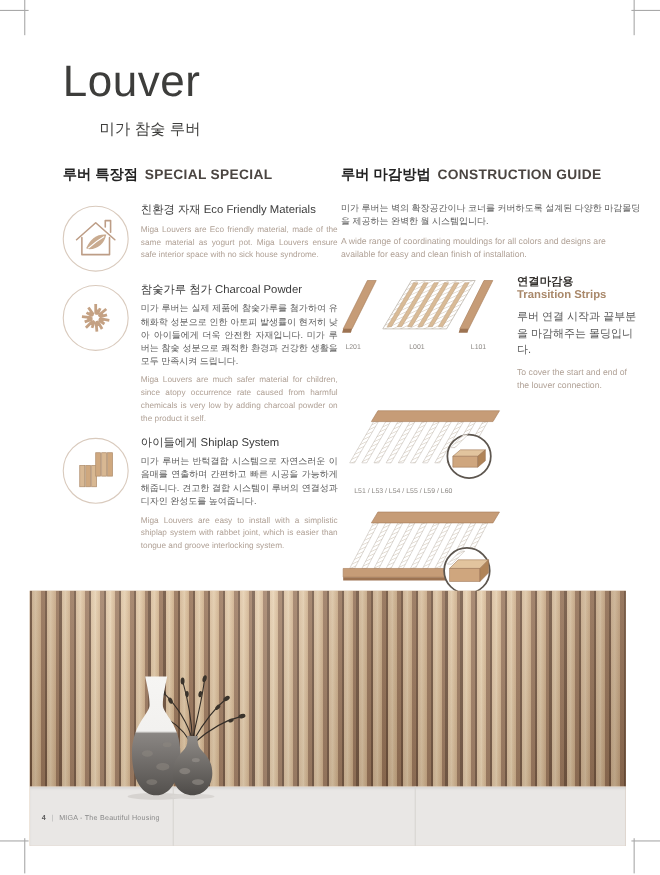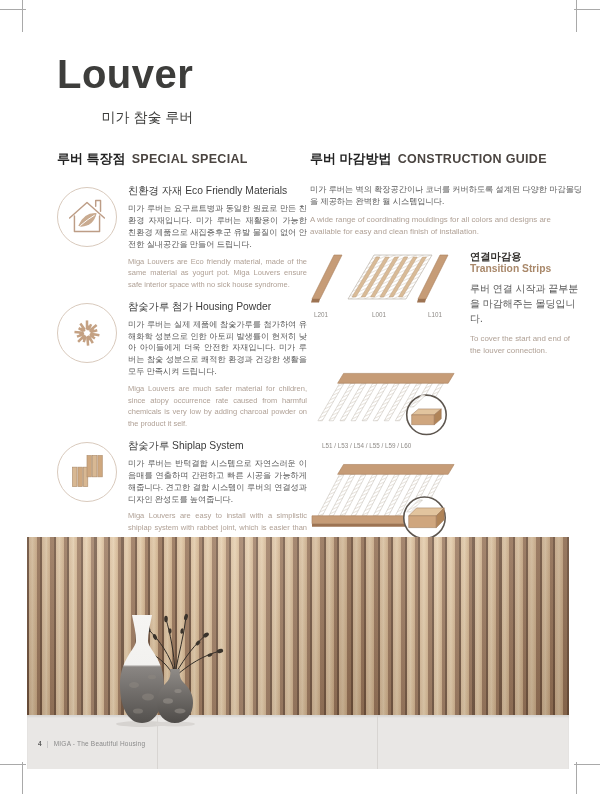--- a/index.html
+++ b/index.html
@@ -4,21 +4,21 @@
 <style>
   html,body{margin:0;padding:0;background:#ffffff;}
   .page{
     position:relative;width:600px;height:795px;background:#fff;overflow:hidden;
     font-family:"Liberation Sans", sans-serif;color:#3a3a3a;
   }
   
   .crop{position:absolute;background:#a9a9a9;}
   
   .hdr{position:absolute;left:57px;top:53px;}
-  .hdr .title{font-size:40px;line-height:1.05;font-weight:700;color:#3d3d3b;letter-spacing:.5px;}
+  .hdr .title{font-size:40px;line-height:1.05;font-weight:400;color:#3d3d3b;letter-spacing:.5px;}
   .hdr .subtitle{font-size:14px;margin-top:14px;color:#3d3d3b;text-align:right;}
   
   .col-left{position:absolute;left:57px;top:150px;width:250px;}
   .col-right{position:absolute;left:310px;top:150px;width:272px;}
   .sec-head{display:flex;align-items:baseline;gap:6px;margin-bottom:16px;}
   .sec-head .ko{font-size:13px;font-weight:bold;color:#232323;text-align:right;}
   .sec-head .en{font-size:12.5px;font-weight:bold;color:#4b4541;letter-spacing:.3px;}
   
   .feat{display:flex;gap:11px;margin-bottom:9px;}
   .feat .badge{flex:none;width:58px;height:58px;border:1px solid #d9cabd;border-radius:50%;
@@ -97,21 +97,20 @@
           </g>
           <path d="M21,39 Q27,25 40,26 Q37,39 24,40 Z" fill="#c9ab90"></path>
           <path d="M23,39 Q31,32 38,28" stroke="#fff" stroke-width="1" fill="none"></path>
         </svg>
       </div>
       <div class="fbody">
         <div class="item-title">
           <span>친환경 자재</span>
           <span>Eco Friendly Materials</span>
         </div>
-        <div class="ko-body">미가 루버는 요구르트병과 동일한 원료로 만든 친환경 자재입니다. 미가 루버는 재활용이 가능한 친환경 제품으로 새집증후군 유발 물질이 없어 안전한 실내공간을 만들어 드립니다.</div>
         <div class="en-body">Miga Louvers are Eco friendly material, made of the same material as yogurt pot. Miga Louvers ensure safe interior space with no sick house syndrome.</div>
       </div>
     </div>
 
     <div class="feat">
       <div class="badge">
         <svg width="58" height="58" viewBox="0 0 60 60">
           <g transform="translate(30,30)" stroke="#c4a183" stroke-width="2.6" stroke-linecap="butt">
             <line y1="-4" y2="-13" transform="rotate(0)"></line>
             <line y1="-4" y2="-10" transform="rotate(25)"></line>
@@ -133,21 +132,21 @@
             <line y1="-3" y2="-8" transform="rotate(162)"></line>
             <line y1="-3" y2="-8" transform="rotate(212)"></line>
             <line y1="-3" y2="-8" transform="rotate(262)"></line>
             <line y1="-3" y2="-8" transform="rotate(312)"></line>
           </g>
         </svg>
       </div>
       <div class="fbody">
         <div class="item-title">
           <span>참숯가루 첨가</span>
-          <span>Housing Powder</span>
+          <span>Charcoal Powder</span>
         </div>
         <div class="ko-body">미가 루버는 실제 제품에 참숯가루를 첨가하여 유해화학 성분으로 인한 아토피 발생률이 현저히 낮아 아이들에게 더욱 안전한 자재입니다. 미가 루버는 참숯 성분으로 쾌적한 환경과 건강한 생활을 모두 만족시켜 드립니다.</div>
         <div class="en-body">Miga Louvers are much safer material for children, since atopy occurrence rate caused from harmful chemicals is very low by adding charcoal powder on the product it self.</div>
       </div>
     </div>
 
     <div class="feat">
       <div class="badge">
         <svg width="58" height="58" viewBox="0 0 60 60">
           <g stroke="#b08f6e" stroke-width="0.7">
@@ -159,21 +158,21 @@
             <g transform="translate(30,13)">
               <rect x="0" y="0" width="4.6" height="22" fill="#cfa87f"></rect>
               <rect x="5.6" y="0" width="4.6" height="22" fill="#d8b893"></rect>
               <rect x="11.2" y="0" width="4.6" height="22" fill="#cfa87f"></rect>
             </g>
           </g>
         </svg>
       </div>
       <div class="fbody">
         <div class="item-title">
-          <span>참숯가루</span>
+          <span>아이들에게</span>
           <span>Shiplap System</span>
         </div>
         <div class="ko-body">미가 루버는 반턱결합 시스템으로 자연스러운 이음매를 연출하며 간편하고 빠른 시공을 가능하게 해줍니다. 견고한 결합 시스템이 루버의 연결성과 디자인 완성도를 높여줍니다.</div>
         <div class="en-body">Miga Louvers are easy to install with a simplistic shiplap system with rabbet joint, which is easier than tongue and groove interlocking system.</div>
       </div>
     </div>
   </div>
 
   <div class="col-right">
     <div class="sec-head">

